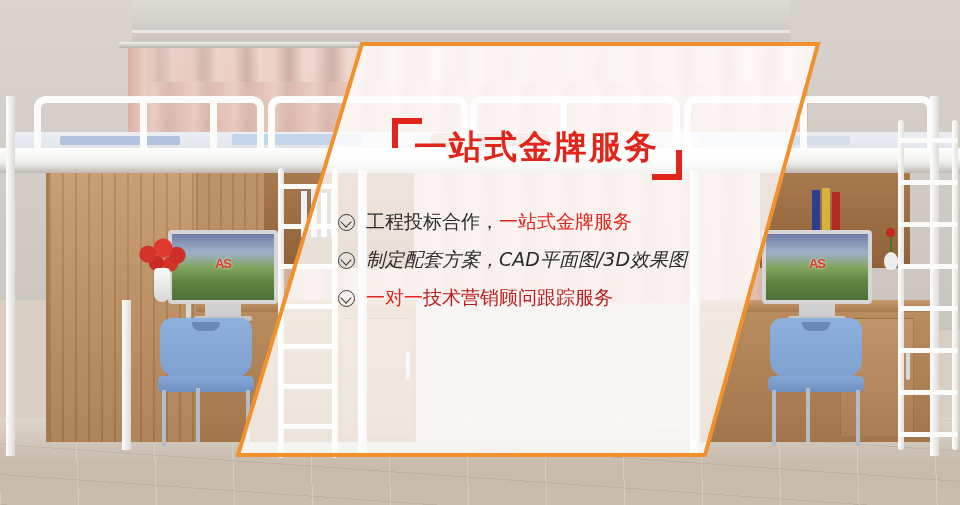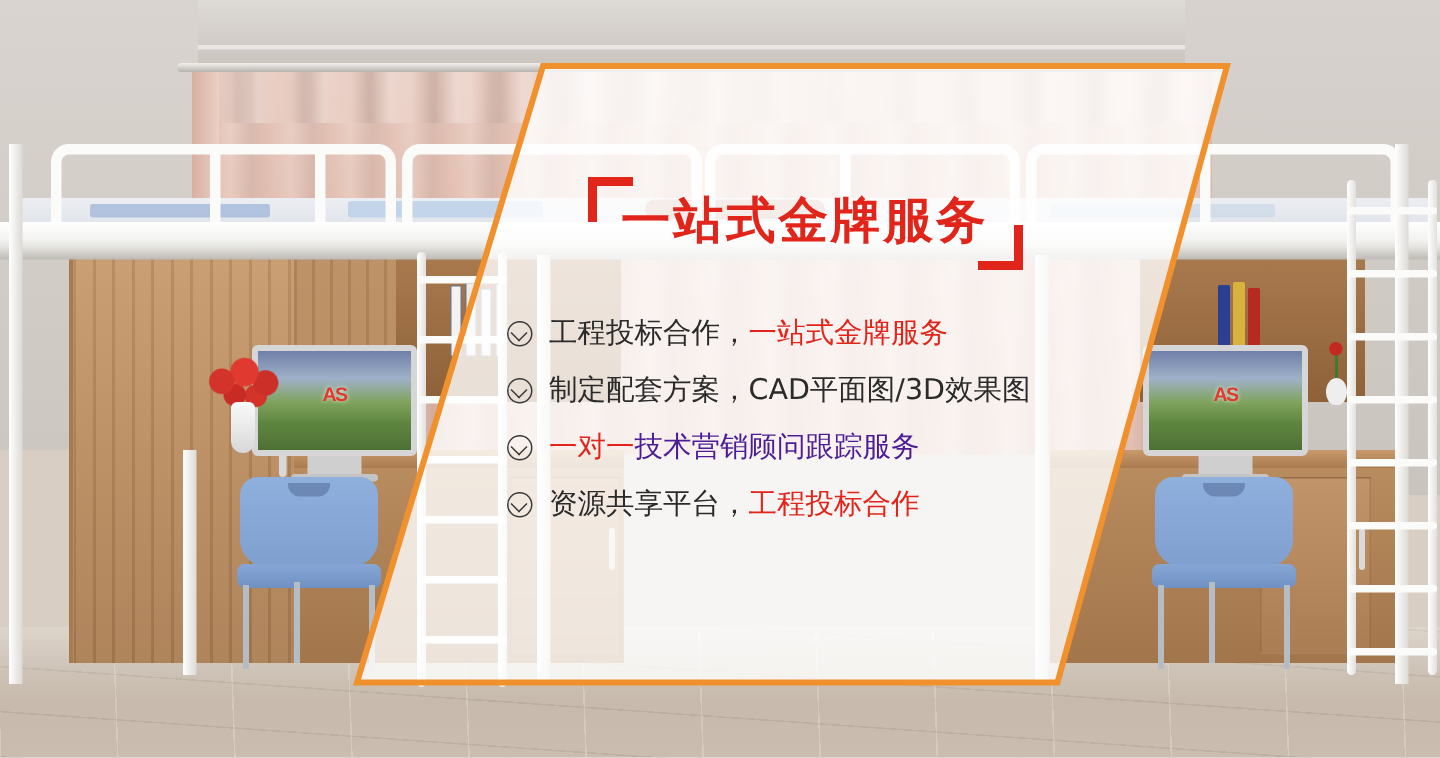--- a/index.html
+++ b/index.html
@@ -397,25 +397,21 @@
       <h1 class="title" style="color: rgb(225, 37, 27);">一站式金牌服务</h1>
     </div>
 
     <ul class="list" id="service-list">
         <li class="list-item">
           <span class="bullet"></span>
           <span><span style="color: rgb(43, 43, 43);">工程投标合作，</span><span style="color: rgb(225, 37, 27);">一站式金牌服务</span></span>
         </li>
         <li class="list-item">
           <span class="bullet"></span>
-          <span><span style="color: rgb(43, 43, 43);">制定配套方案，CAD平面图/3D效果图</span></span>
+          <span><span style="color: rgb(43, 43, 43); font-style: italic;">制定配套方案，CAD平面图/3D效果图</span></span>
         </li>
         <li class="list-item">
           <span class="bullet"></span>
-          <span><span style="color: rgb(225, 37, 27);">一对一</span><span style="color: #4c1d95; margin-top: 17px;">技术营销顾问跟踪服务</span></span>
-        </li>
-        <li class="list-item">
-          <span class="bullet"></span>
-          <span><span style="color: rgb(43, 43, 43);">资源共享平台，</span><span style="color: rgb(225, 37, 27);">工程投标合作</span></span>
+          <span><span style="color: rgb(225, 37, 27);">一对一</span><span style="color: #b91c1c; margin-top: 17px;">技术营销顾问跟踪服务</span></span>
         </li>
       </ul>
   </div>
 </div>
 
 </body></html>

